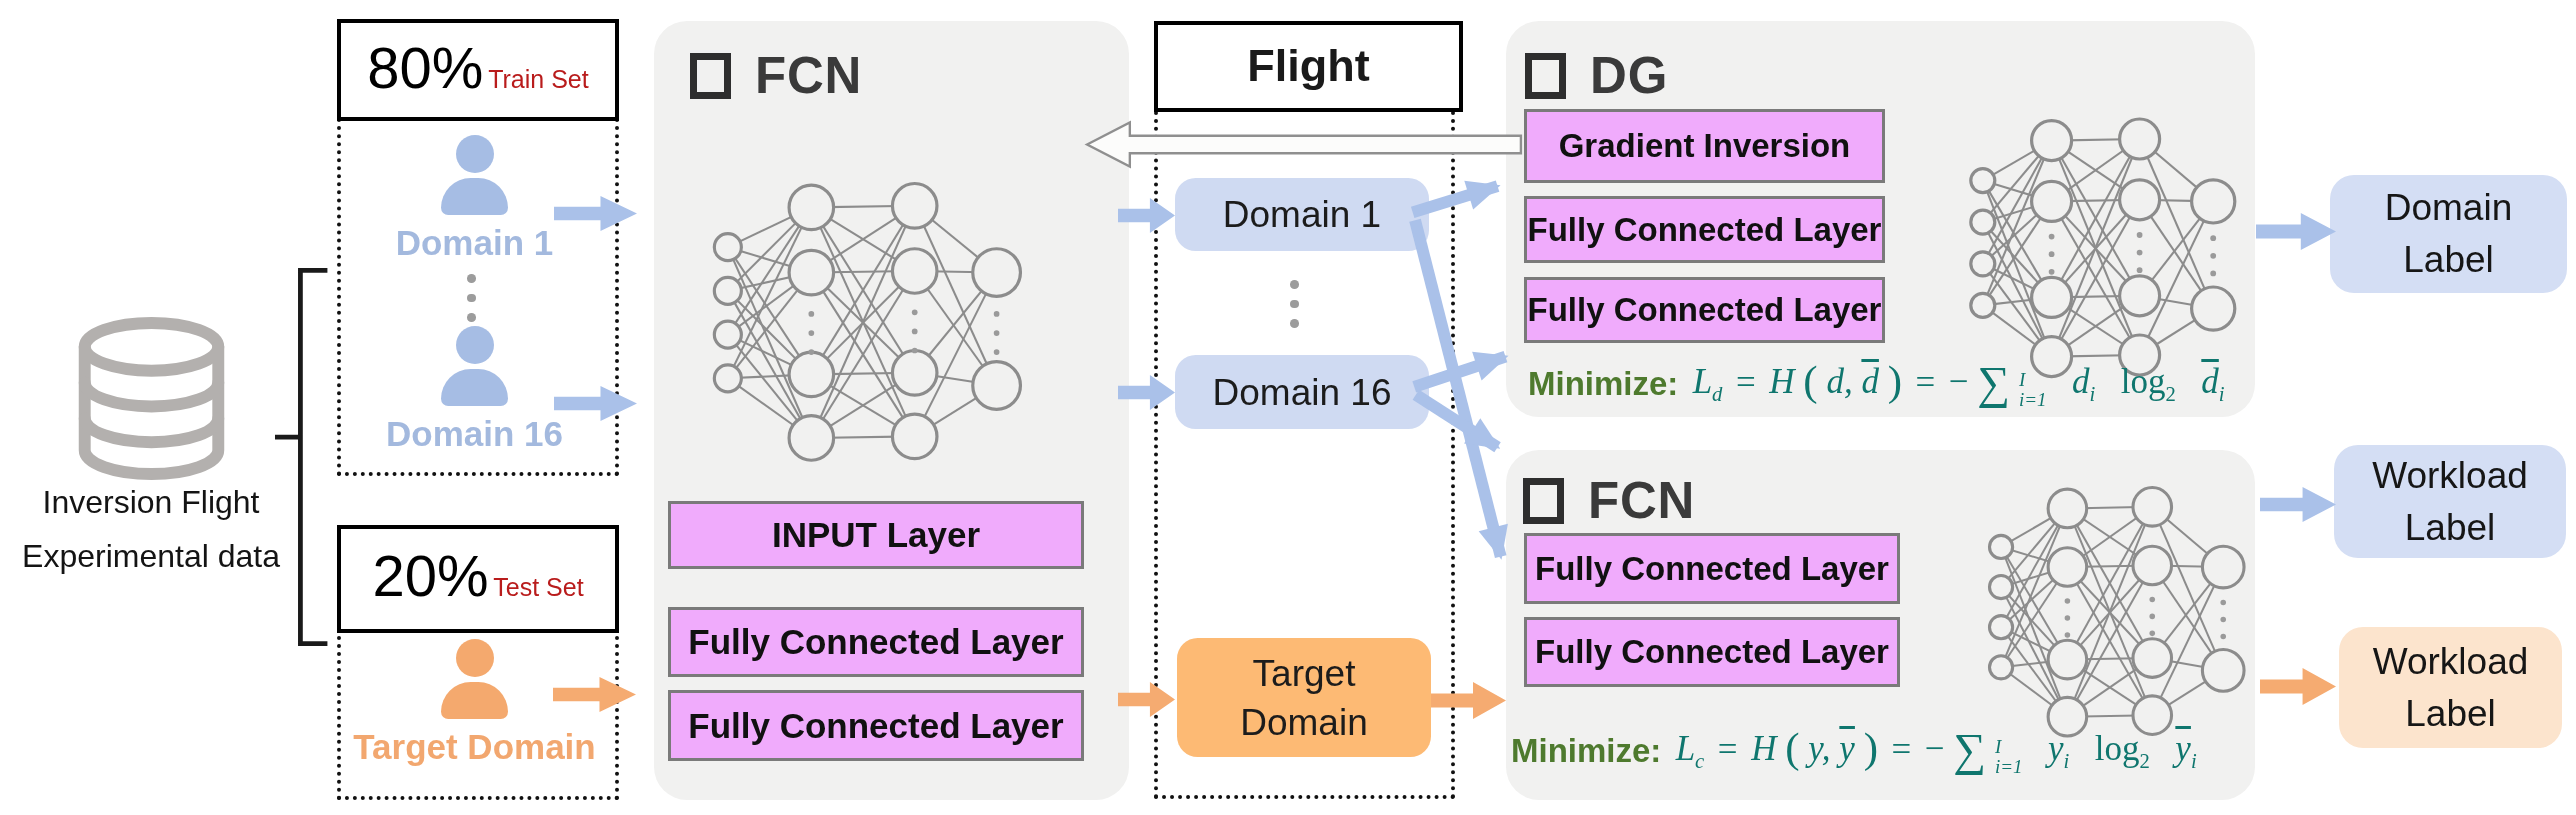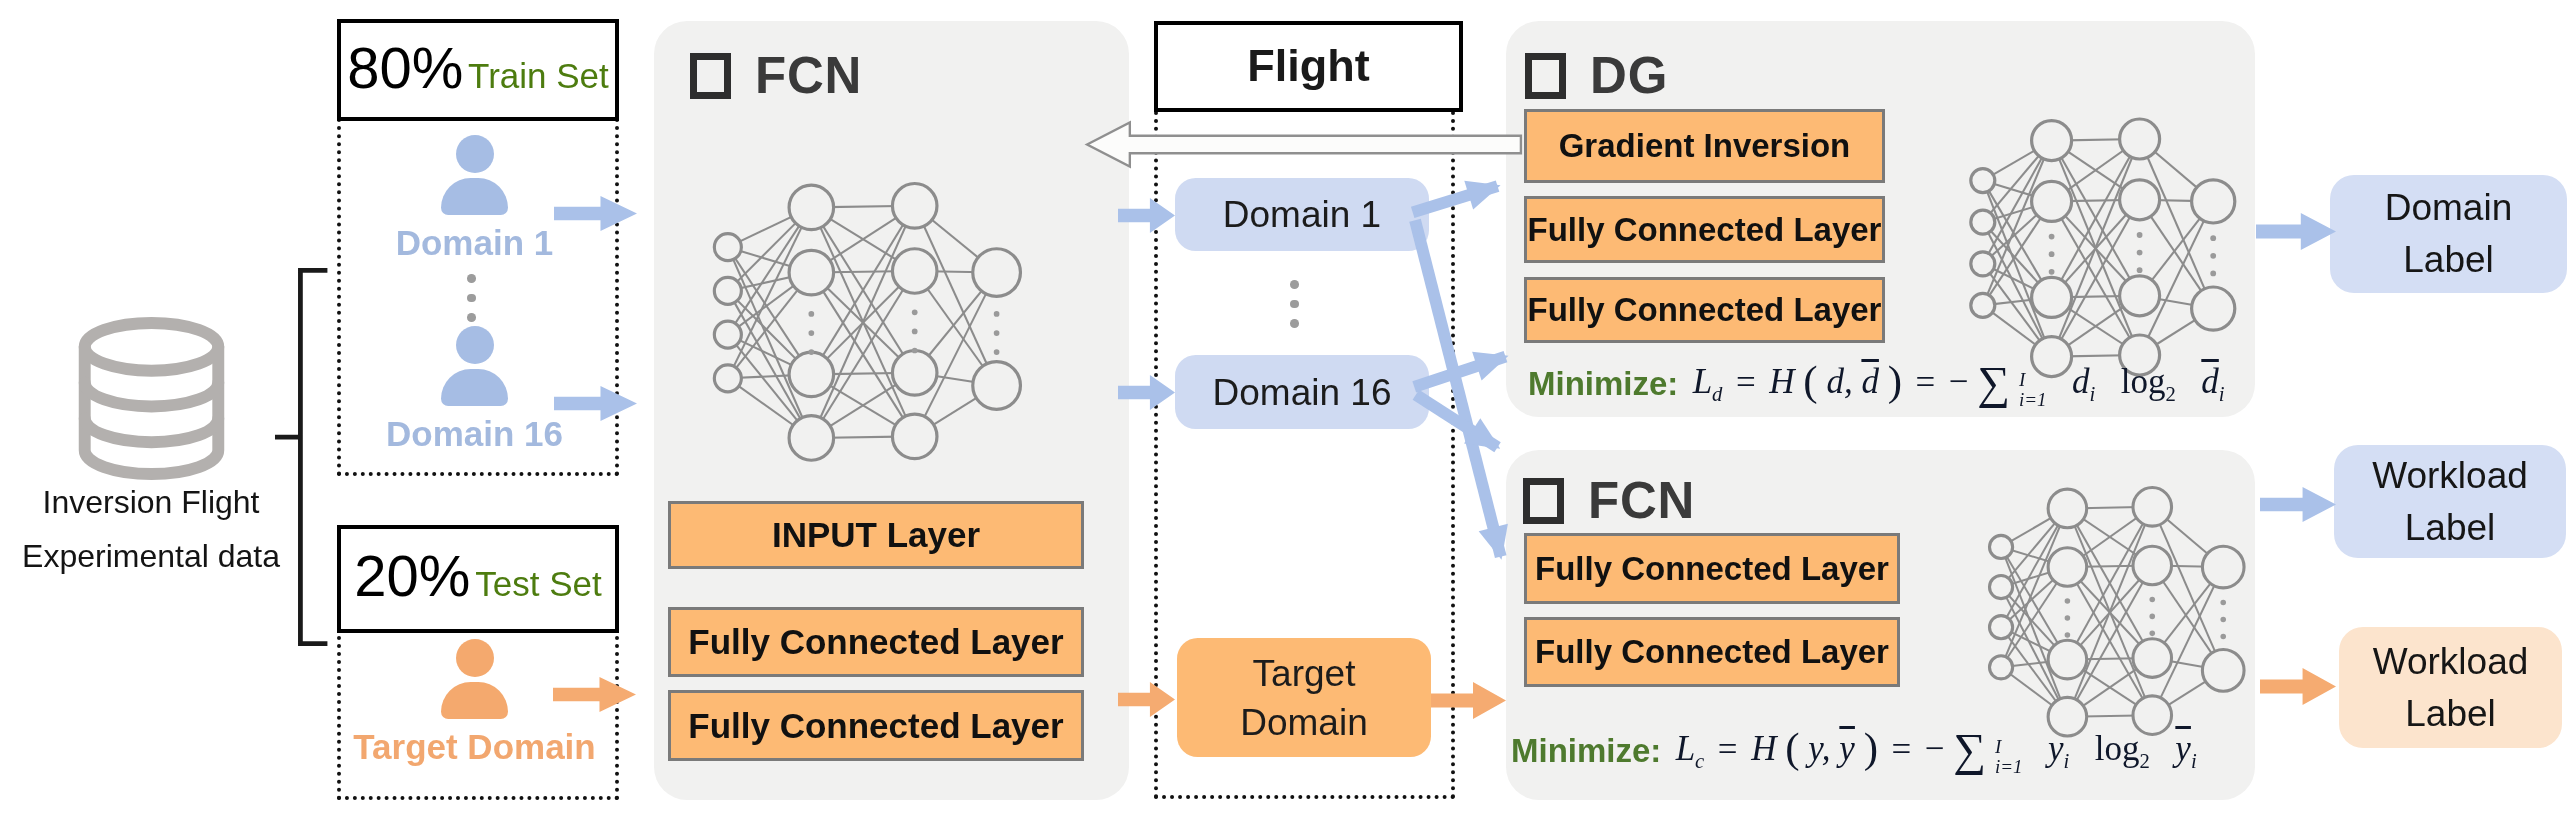--- a/index.html
+++ b/index.html
@@ -9,39 +9,39 @@
 
   
   .solidbox{position:absolute;background:#fff;border:4px solid #000;display:flex;
             align-items:center;justify-content:center;z-index:5;}
   .dashedbox{position:absolute;border-left:4px dotted #111;border-right:4px dotted #111;
              border-bottom:4px dotted #111;z-index:1;}
   .panel{position:absolute;background:#f1f1f0;border-radius:33px;z-index:0;}
   .paneltitle{position:absolute;display:flex;align-items:center;gap:24px;z-index:2;}
   .sqicon{width:27px;height:32px;border:7.2px solid #2e2e2e;background:transparent;}
   .paneltitle .t{font-size:51px;font-weight:700;color:#3a3a3a;letter-spacing:0.8px;}
-  .layerbox{position:absolute;background:#fdba74;border:3.2px solid #7a7a7a;display:flex;
+  .layerbox{position:absolute;background:#f0abfc;border:3.2px solid #7a7a7a;display:flex;
             align-items:center;justify-content:center;font-weight:700;color:#111;z-index:2;}
   .fsz44{font-size:35px;} .fsz42{font-size:33px;}
 
   .chip{position:absolute;border-radius:20.7px;display:flex;flex-direction:column;
         align-items:center;justify-content:center;font-size:37px;color:#1c1c1c;z-index:3;
         line-height:49px;}
   .chip.blue{background:#cfdaf2;}
   .chip.orange{background:#fdba74;}
   .labelbox{position:absolute;border-radius:24px;display:flex;flex-direction:column;
             align-items:center;justify-content:center;font-size:37px;color:#161616;z-index:3;
             line-height:52px;}
   .labelbox.blue{background:#d4def4;}
   .labelbox.orange{background:#fce4cd;}
 
   
   .pctrow{gap:4.8px;}
   .pct{font-size:58px;color:#000000;}
-  .setlbl{font-size:35px;color:#4d7c0f;}
+  .setlbl{font-size:25px;color:#b91c1c;}
 
   
   .person{position:absolute;display:flex;flex-direction:column;align-items:center;z-index:2;}
   .person .head{width:38px;height:38px;border-radius:50%;}
   .person .body{width:67px;height:37px;border-radius:33px 33px 8px 8px;margin-top:4.8px;}
   .person.blue .head,.person.blue .body{background:#a6bde4;}
   .person.orange .head,.person.orange .body{background:#f4a96e;}
   .person .plabel{margin-top:8px;font-size:35px;font-weight:700;white-space:nowrap;}
   .person.blue .plabel{color:#a3b9de;}
   .person.orange .plabel{color:#f2a76f;}
@@ -55,21 +55,21 @@
           clip-path:polygon(0 31%,56% 31%,56% 0,100% 50%,56% 100%,56% 69%,0 69%);}
   .barrow.b{background:#aac1e9;}
   .barrow.o{background:#f5ab71;}
 
   
   .caption{position:absolute;text-align:center;font-size:32px;color:#141414;line-height:54px;z-index:2;}
 
   
   .formula{position:absolute;display:flex;align-items:center;z-index:3;white-space:nowrap;}
   .mz{font-family:"Liberation Sans",sans-serif;font-weight:700;font-size:33px;color:#4e7a2e;margin-right:14.3px;}
-  .math{font-family:"Liberation Serif",serif;font-style:italic;font-size:35px;color:#0f172a;}
+  .math{font-family:"Liberation Serif",serif;font-style:italic;font-size:35px;color:#0f766e;}
   .math sub{font-size:20.7px;line-height:0;}
   .math .rm{font-style:normal;}
   .math .op{font-style:normal;padding:0 4.8px;}
   .math .paren{font-style:normal;font-size:43px;vertical-align:-1.6px;}
   .math .sum{font-style:normal;font-size:46px;vertical-align:-4.8px;}
   .math .lims{display:inline-flex;flex-direction:column;font-size:19px;line-height:20.7px;
               vertical-align:8px;font-style:italic;}
   .math .bar{text-decoration:overline;}
   .math .sp{display:inline-block;width:8px;}
 

